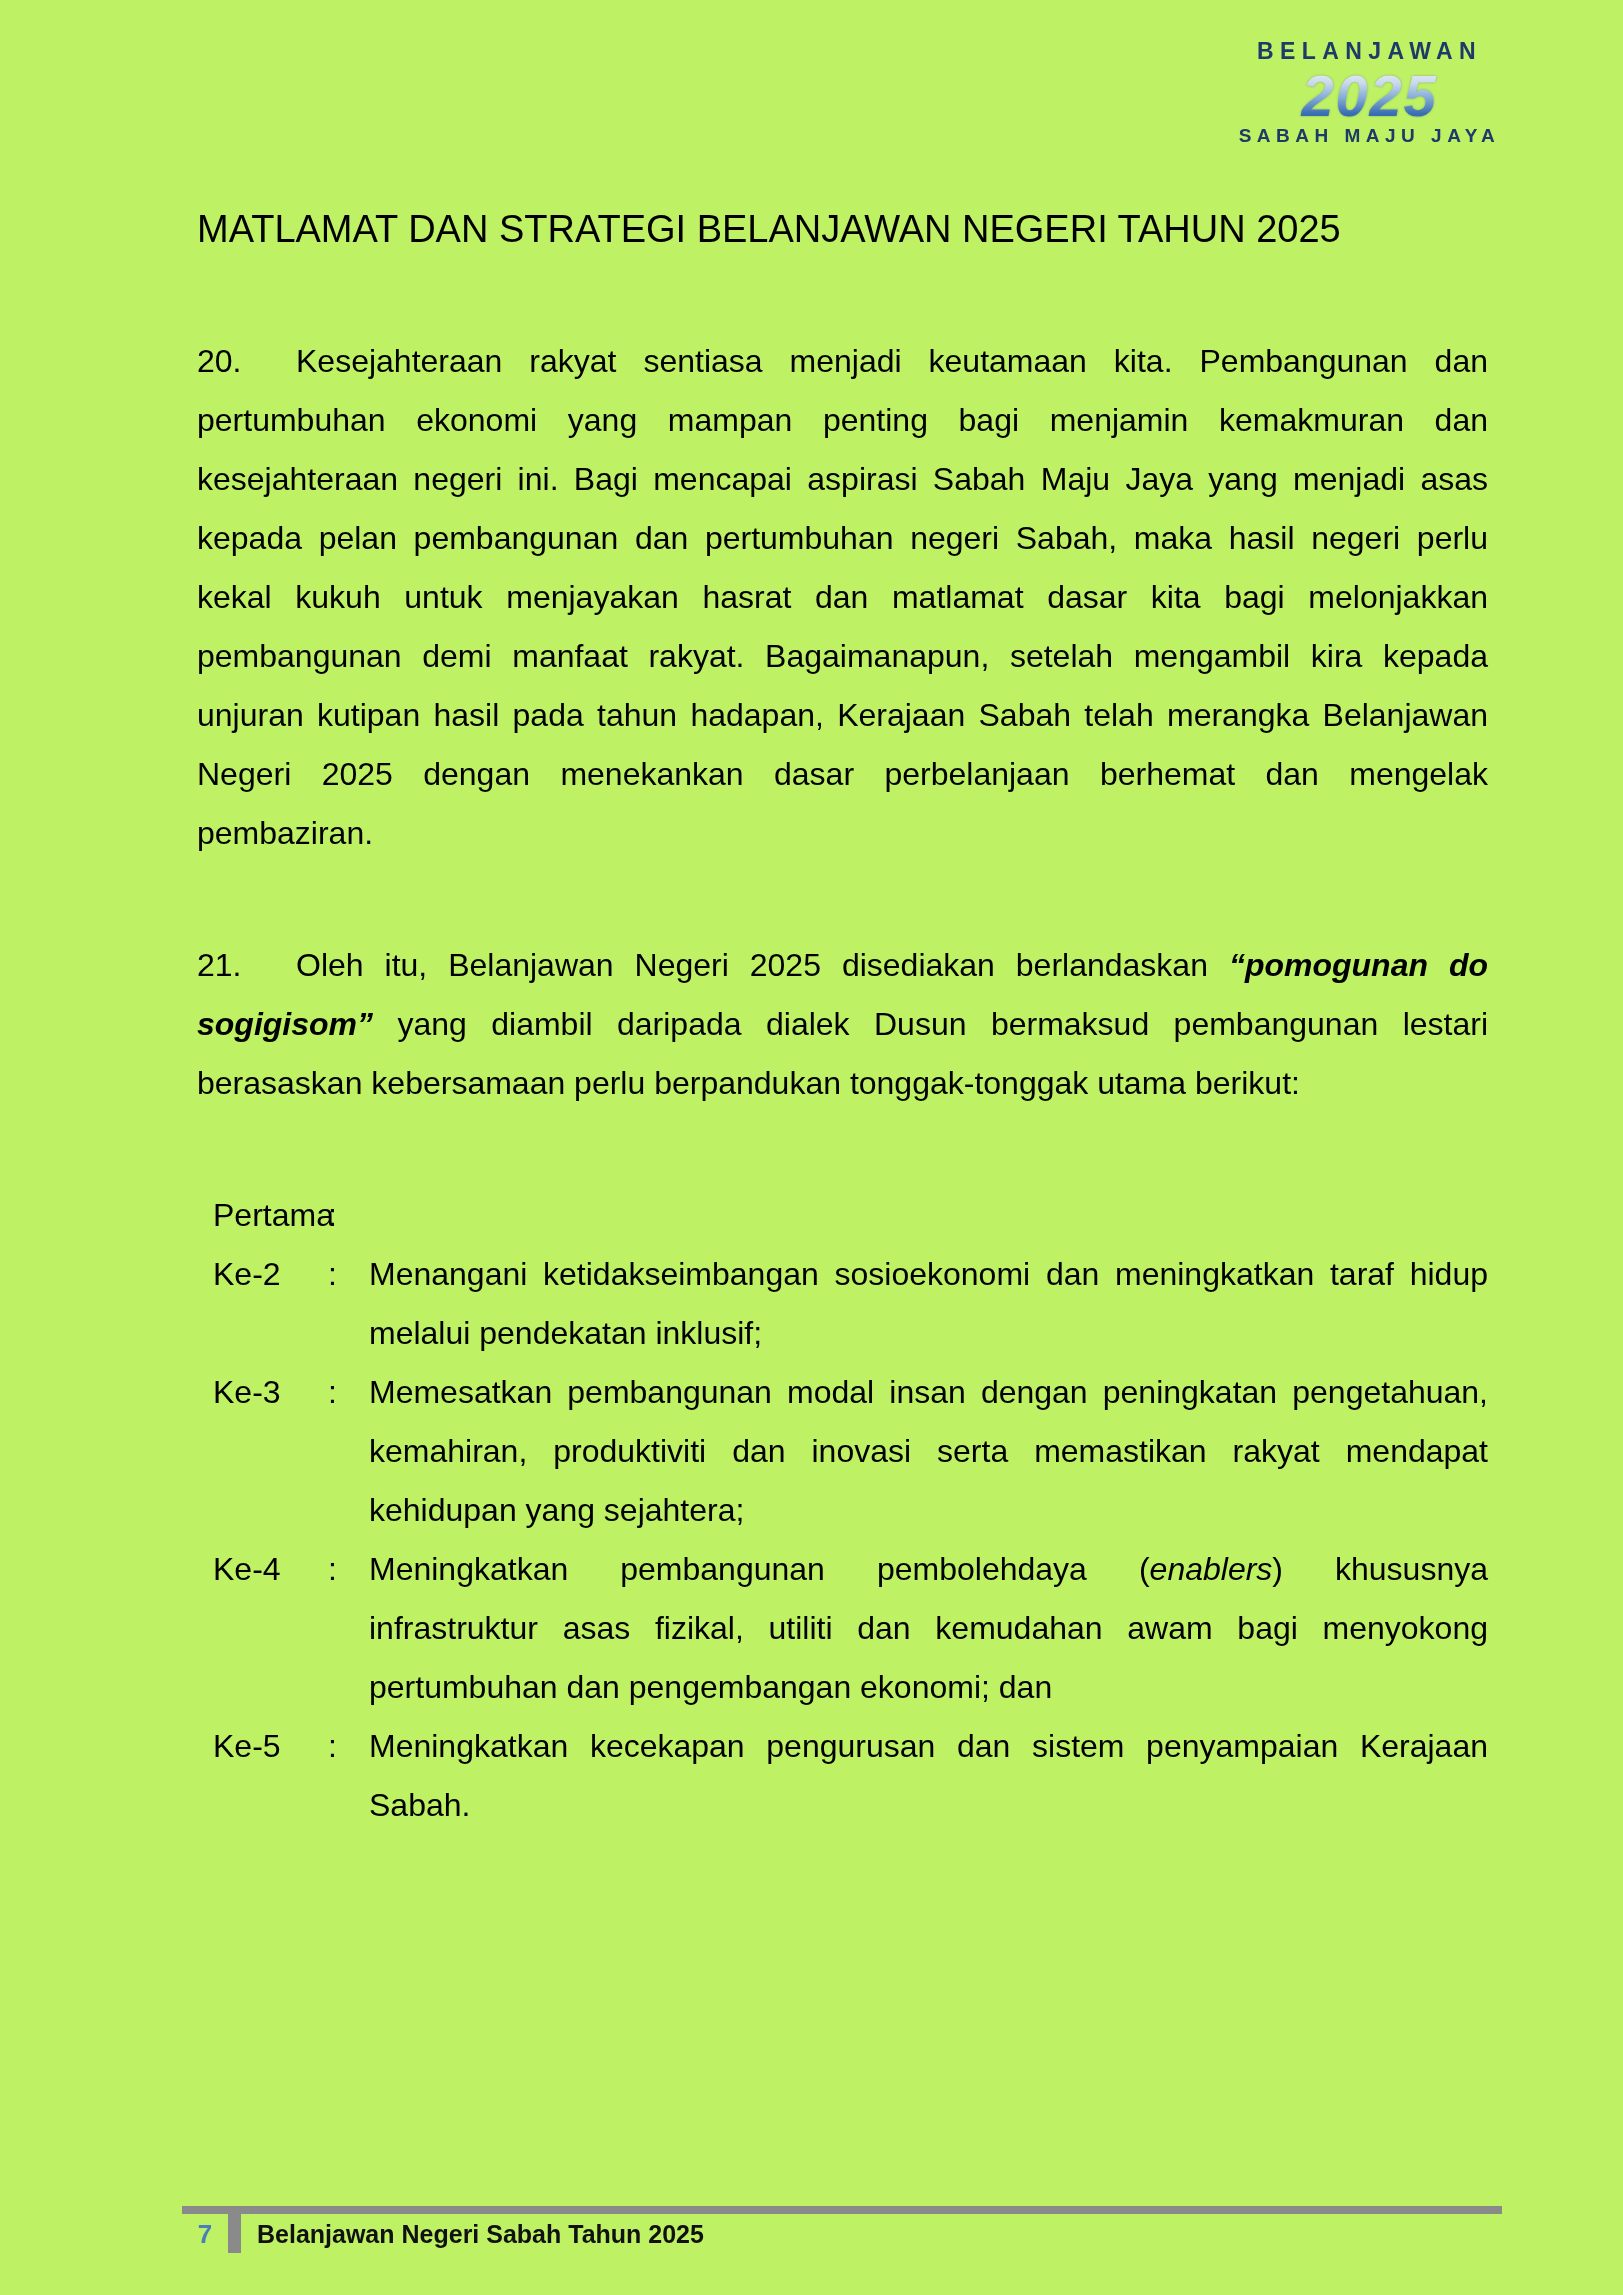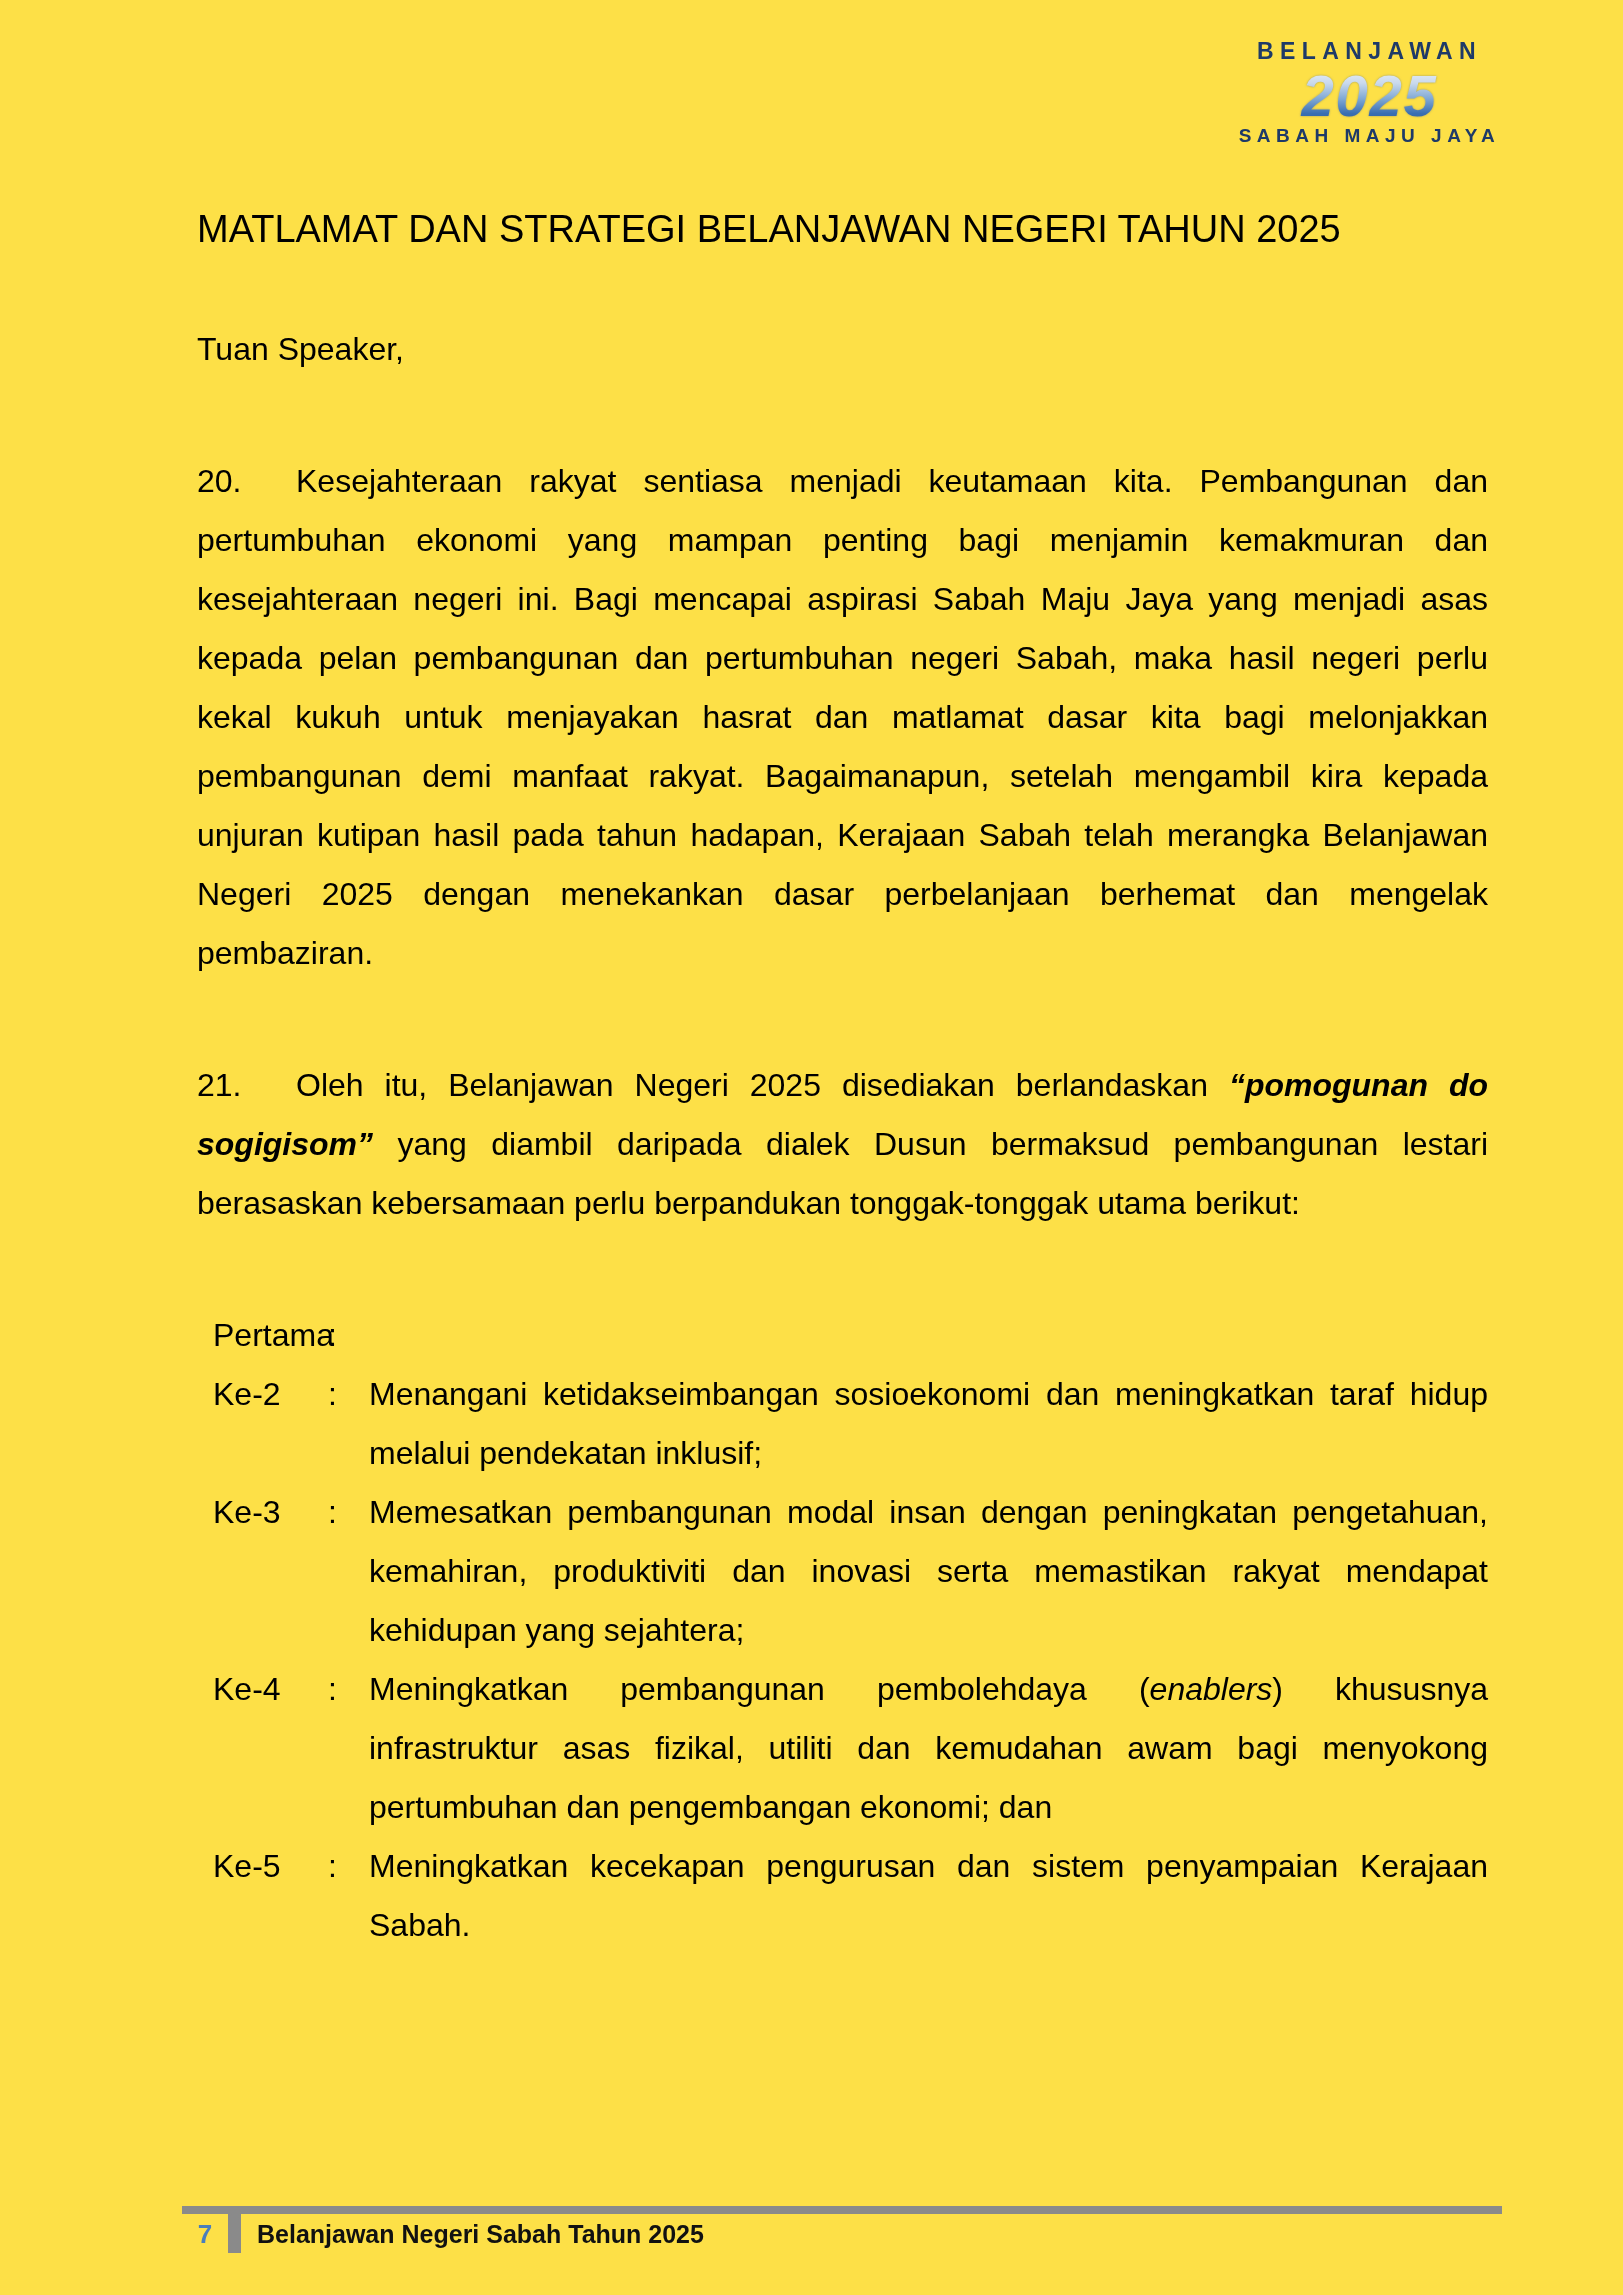--- a/index.html
+++ b/index.html
@@ -4,21 +4,21 @@
 <style>
   html, body {
     margin: 0;
     padding: 0;
     background: #ffffff;
   }
   .page {
     position: relative;
     width: 1624px;
     height: 2296px;
-    background: #fde047;
+    background: #bef264;
     font-family: "Liberation Sans", "DejaVu Sans", sans-serif;
     color: var(--c-text, #000000);
     overflow: hidden;
   }
 
   
   .logo {
     position: absolute;
     top: 40px;
     right: 112px;
@@ -155,21 +155,20 @@
   <div class="logo">
     <div class="logo-top">BELANJAWAN</div>
     <div class="logo-year">2025</div>
     <div class="logo-bottom">SABAH MAJU JAYA</div>
   </div>
 
   <div class="content">
 
     <h1 class="doc-heading">MATLAMAT DAN STRATEGI BELANJAWAN NEGERI TAHUN 2025</h1>
 
-    <p class="salutation">Tuan Speaker,</p>
 
     <div class="para">
       <span class="para-num">20.</span><span><span>Kesejahteraan rakyat sentiasa menjadi keutamaan kita. Pembangunan dan pertumbuhan ekonomi yang mampan penting bagi menjamin kemakmuran dan kesejahteraan negeri ini. Bagi mencapai aspirasi Sabah Maju Jaya yang menjadi asas kepada pelan pembangunan dan pertumbuhan negeri Sabah, maka hasil negeri perlu kekal kukuh untuk menjayakan hasrat dan matlamat dasar kita bagi melonjakkan pembangunan demi manfaat rakyat. Bagaimanapun, setelah mengambil kira kepada unjuran kutipan hasil pada tahun hadapan, Kerajaan Sabah telah merangka Belanjawan Negeri 2025 dengan menekankan dasar perbelanjaan berhemat dan mengelak pembaziran.</span></span>
     </div>
 
     <div class="para">
       <span class="para-num">21.</span><span><span>Oleh itu, Belanjawan Negeri 2025 disediakan berlandaskan </span><span class="seg-bold-italic">“pomogunan do sogigisom”</span><span> yang diambil daripada dialek Dusun bermaksud pembangunan lestari berasaskan kebersamaan perlu berpandukan tonggak-tonggak utama berikut:</span></span>
     </div>
 
     <div class="pillars">

